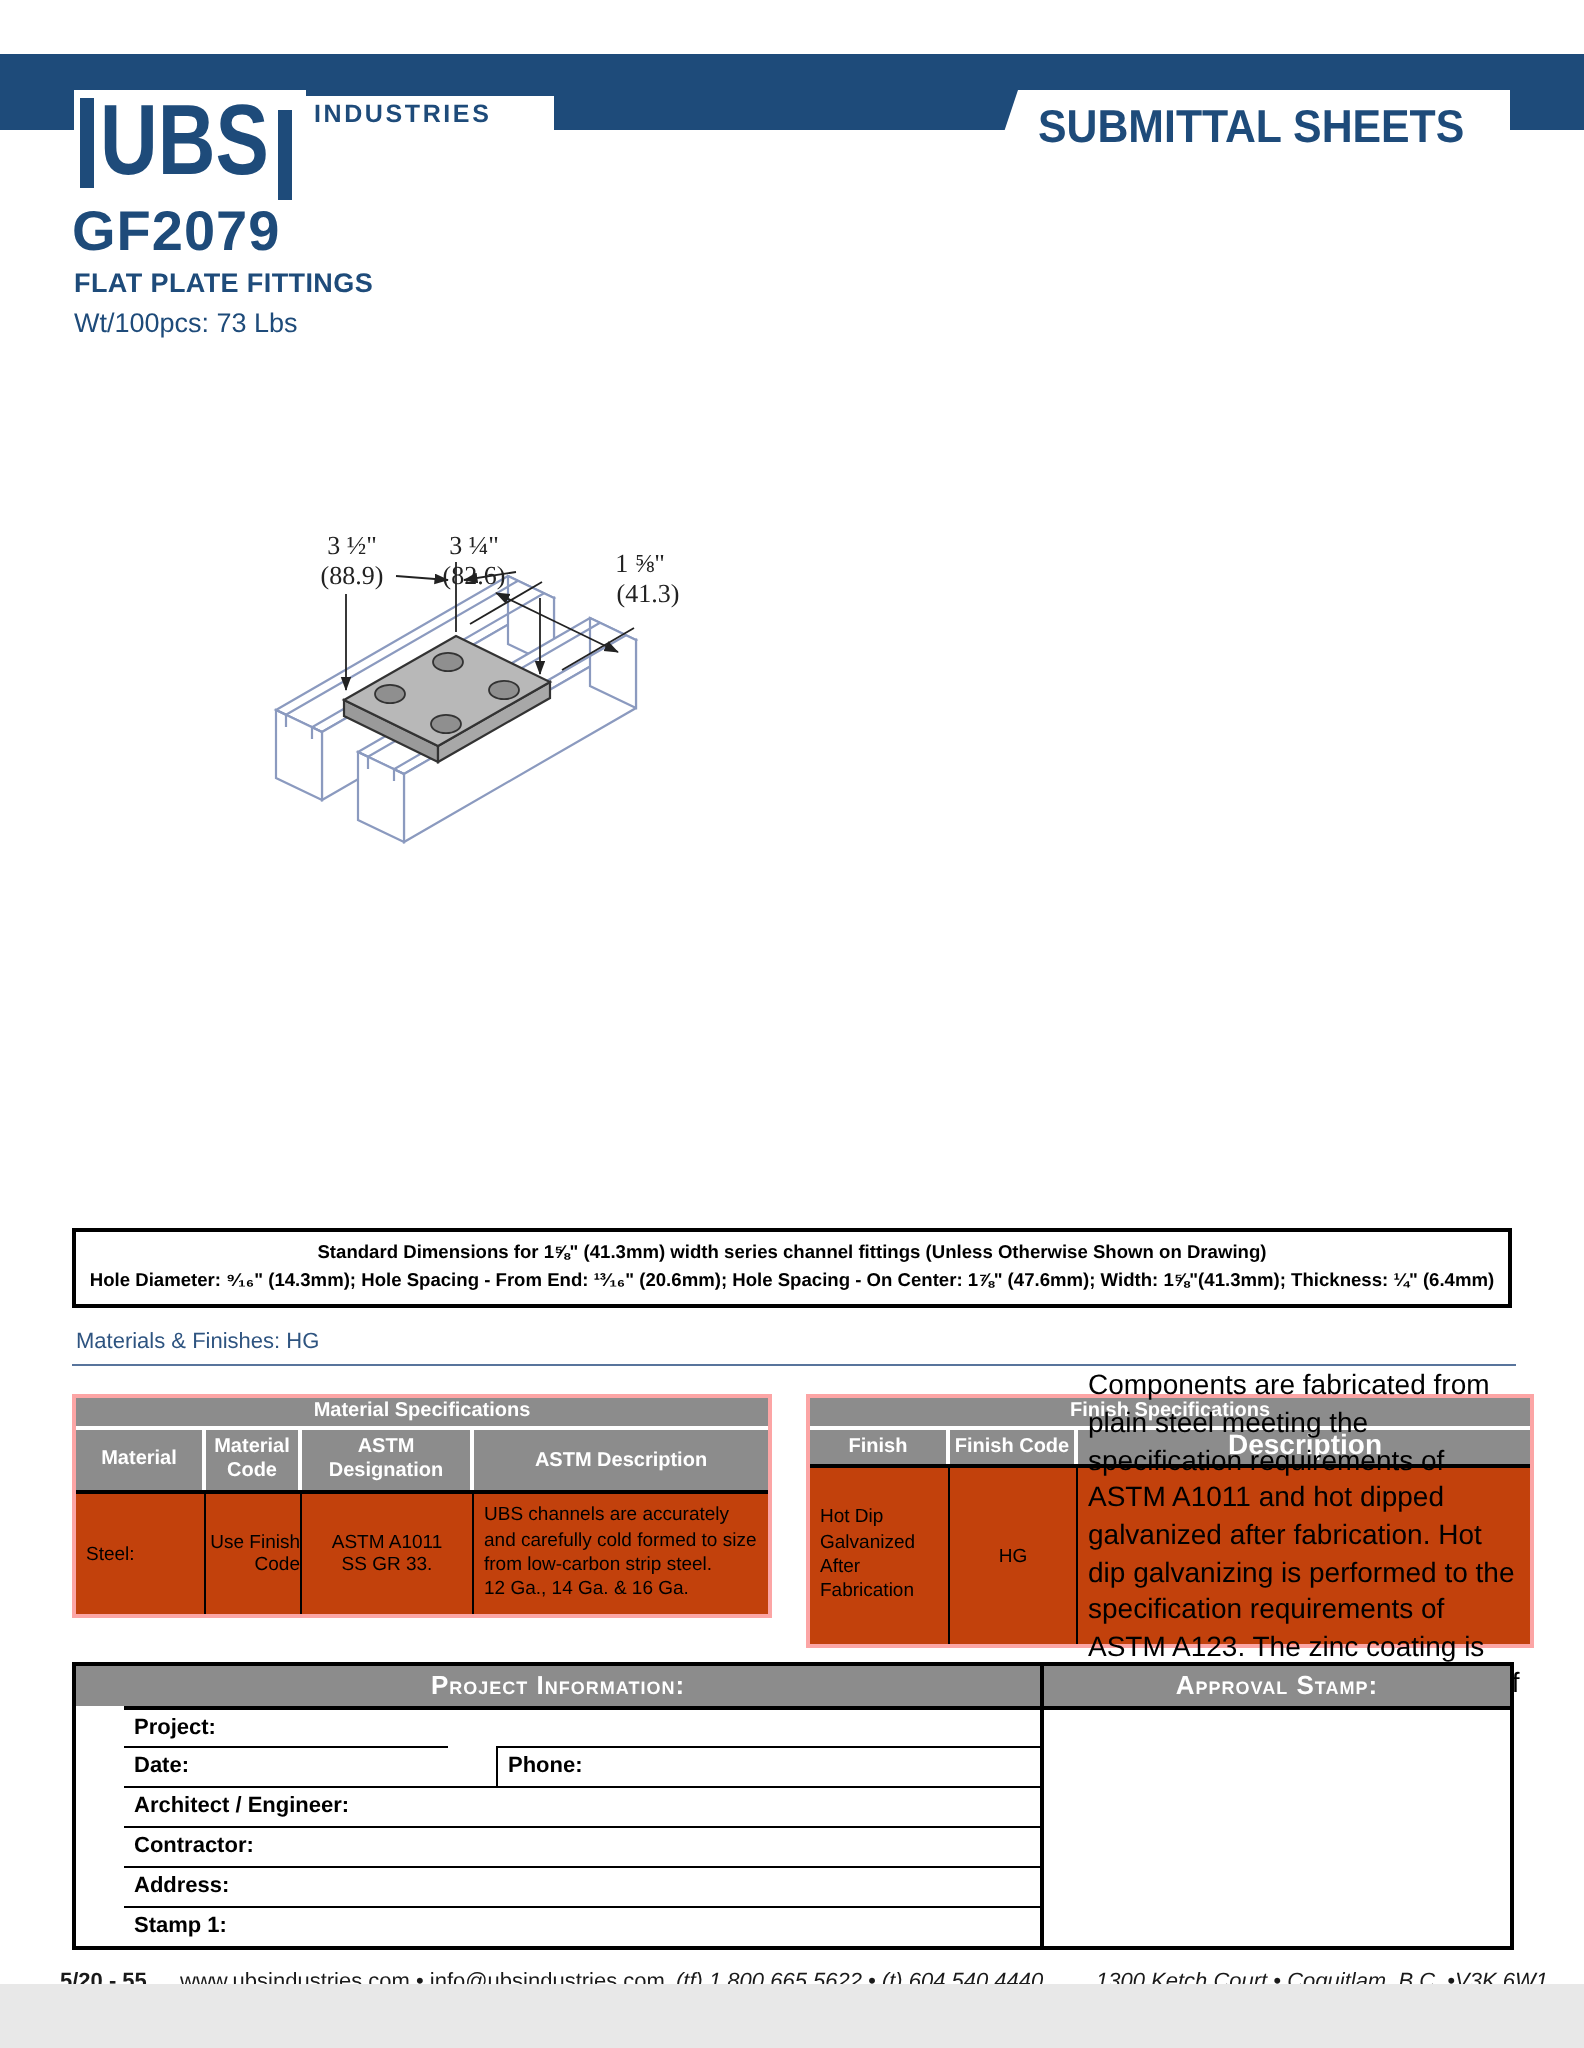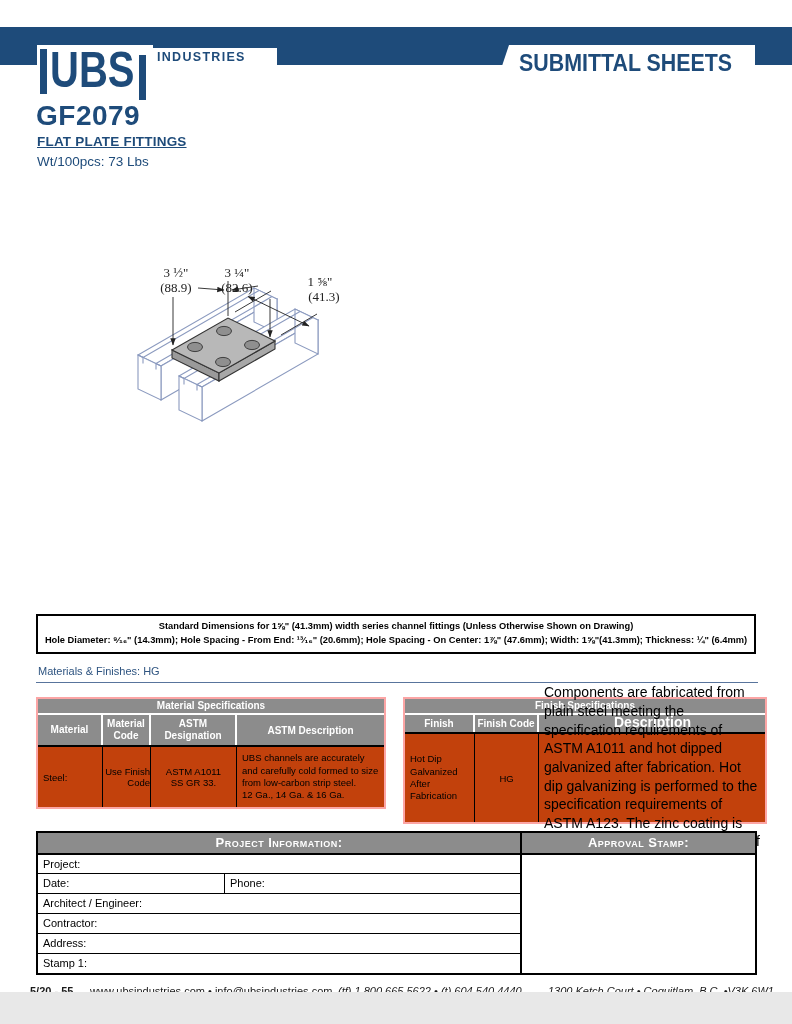--- a/index.html
+++ b/index.html
@@ -19,21 +19,21 @@
   .logo-ubs { position:absolute; left:50px; top:47px; font-size:50px; font-weight:bold; color:#1e4b7a;
               line-height:0.92; letter-spacing:0px; transform:scaleX(0.80); transform-origin:left top; }
   .logo-industries { position:absolute; left:157px; top:50px; font-size:12.5px; font-weight:bold;
               letter-spacing:1.3px; color:#1e4b7a; }
   .sheet-box { position:absolute; left:497px; top:45px; width:258px; height:36px; background:#fff;
               clip-path:polygon(12px 0, 100% 0, 100% 100%, 0 100%);
               display:flex; align-items:center; justify-content:center; }
   .sheet-text { font-size:23px; font-weight:bold; color:#1e4b7a; transform:scaleX(0.93); white-space:nowrap; }
 
   .product-code { position:absolute; left:36px; top:100px; font-size:28px; font-weight:bold; color:#1e4b7a; letter-spacing:0.5px; }
-  .product-name { position:absolute; left:37px; top:134px; font-size:13.5px; font-weight:bold; color:#1e4b7a; letter-spacing:0.2px;text-decoration:underline; }
+  .product-name { position:absolute; left:37px; top:134px; font-size:13.5px; font-weight:bold; color:#1e4b7a; letter-spacing:0.2px; }
   .product-weight { position:absolute; left:37px; top:154px; font-size:13.5px; color:#1e4b7a; }
 
   
   .drawing { position:absolute; left:95px; top:255px; }
   .dim-text { font-family:"Liberation Serif","DejaVu Serif",serif; font-size:13px; fill:#222; text-anchor:middle; }
 
   
   .std-box { position:absolute; left:36px; top:614px; width:720px; border:2px solid #000;
              text-align:center; padding:3px 2px 4px; background:#fff; }
   .std-line { font-size:9.3px; font-weight:bold; line-height:1.55; color:#000; }
@@ -68,21 +68,21 @@
   #finish-table .f-c3 { font-size:14px; line-height:1.33; padding:2px 4px 5px 5px; }
   #finish-table .f-c1 { line-height:1.3; }
 
   
   .proj { position:absolute; left:36px; top:831px; width:721px; border:2px solid #000; background:#fff;
           display:grid; grid-template-columns:186px 296px 235px; grid-template-rows:20px repeat(6,20px); }
   .p-head { background:#8c8c8c; color:#fff; font-variant:small-caps; font-weight:bold; font-size:13px;
             text-align:center; line-height:20px; letter-spacing:0.5px; }
   .p-h1 { grid-column:1/3; }
   .p-h2 { grid-column:3/4; border-left:2px solid #000; }
-  .p-cell { font-weight:normal; font-size:11px; padding-left:5px; line-height:19px; }
+  .p-cell { font-weight:bold; font-size:11px; padding-left:5px; line-height:19px;margin-left:24px; }
   .p-r1 { grid-column:1/3; border-top:2px solid #000; }
   .p-stamp { grid-column:3/4; grid-row:2/8; border-left:2px solid #000; border-top:2px solid #000; }
   .p-r2a { grid-column:1/2; border-top:1.5px solid #000; }
   .p-r2b { grid-column:2/3; border-top:1.5px solid #000; border-left:1.5px solid #000; }
   .p-span { grid-column:1/3; border-top:1.5px solid #000; }
 
   
   .footer-item { position:absolute; top:985px; font-size:11px; color:#1a1a1a; white-space:nowrap; }
   .f-ref { left:30px; font-weight:bold; }
   .f-web { left:90px; }

